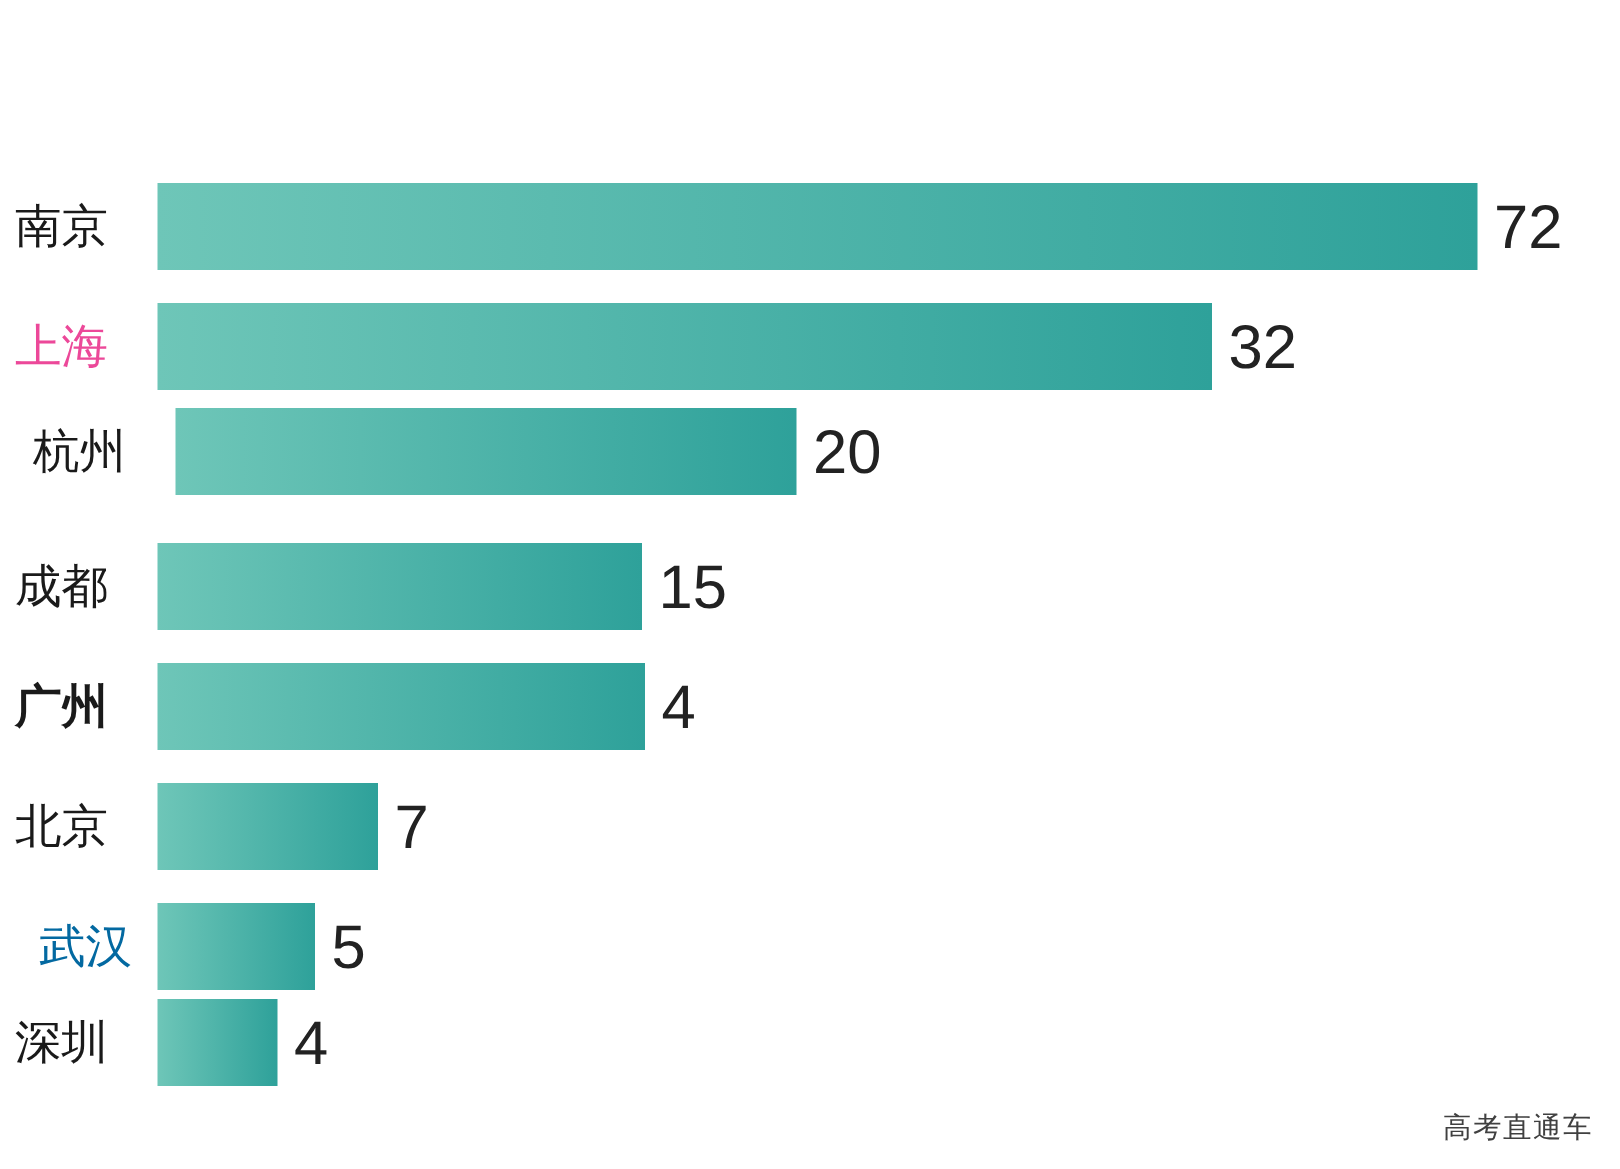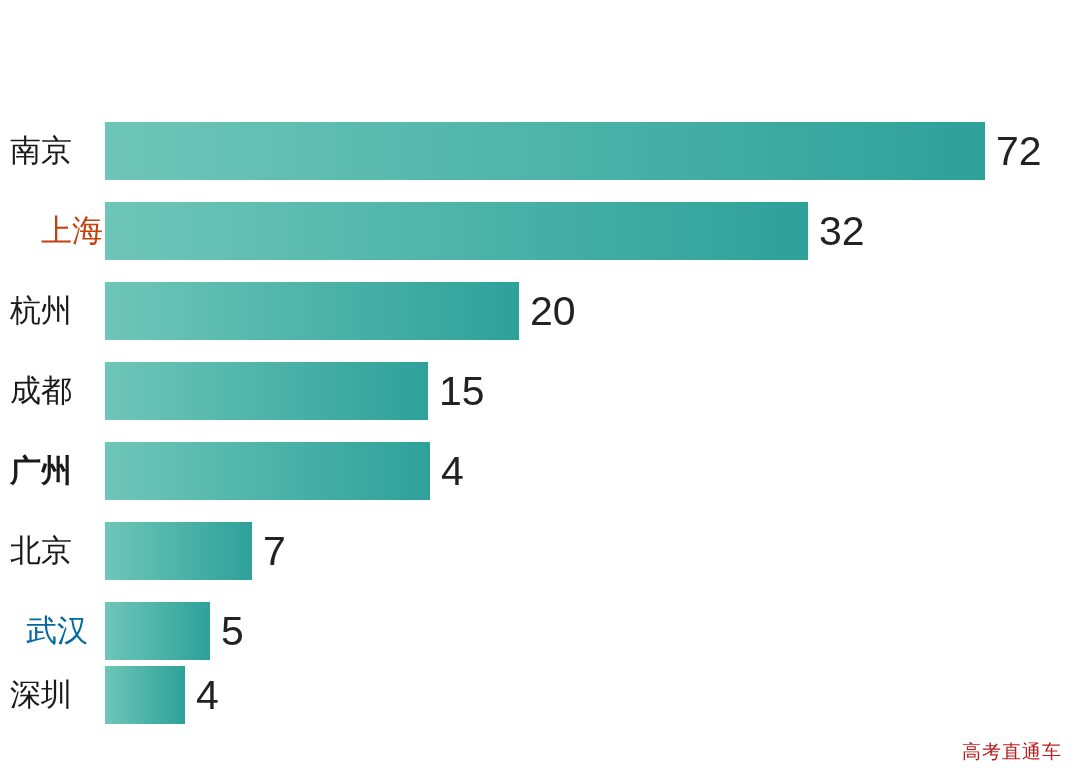--- a/index.html
+++ b/index.html
@@ -87,27 +87,27 @@
 
 <div id="chart-root">
     <div class="bar-row" style="top: 122px;">
       <div class="cat-label" style="color: rgb(26, 26, 26);">南京</div>
       <div class="bar-track">
         <div class="bar-fill" style="width: 880px; background-image: linear-gradient(to right, rgb(110, 198, 184) 0%, rgb(46, 161, 154) 100%);"></div>
         <div class="bar-value" style="left: 880px; color: rgb(34, 34, 34);">72</div>
       </div>
     </div>
     <div class="bar-row" style="top: 202px;">
-      <div class="cat-label" style="color: #c2410c; margin-left: 31px;">上海</div>
+      <div class="cat-label" style="color: #ec4899;">上海</div>
       <div class="bar-track">
         <div class="bar-fill" style="width: 703px; background-image: linear-gradient(to right, rgb(110, 198, 184) 0%, rgb(46, 161, 154) 100%);"></div>
         <div class="bar-value" style="left: 703px; color: rgb(34, 34, 34);">32</div>
       </div>
     </div>
-    <div class="bar-row" style="top: 282px;">
+    <div class="bar-row" style="top: 272px; margin-left: 12px;">
       <div class="cat-label" style="color: rgb(26, 26, 26);">杭州</div>
       <div class="bar-track">
         <div class="bar-fill" style="width: 414px; background-image: linear-gradient(to right, rgb(110, 198, 184) 0%, rgb(46, 161, 154) 100%);"></div>
         <div class="bar-value" style="left: 414px; color: rgb(34, 34, 34);">20</div>
       </div>
     </div>
     <div class="bar-row" style="top: 362px; padding-left: 48px;">
       <div class="cat-label" style="color: rgb(26, 26, 26);">成都</div>
       <div class="bar-track">
         <div class="bar-fill" style="width: 323px; background-image: linear-gradient(to right, rgb(110, 198, 184) 0%, rgb(46, 161, 154) 100%);"></div>
@@ -137,13 +137,13 @@
     </div>
     <div class="bar-row" style="top: 666px; text-decoration: underline;">
       <div class="cat-label" style="color: rgb(26, 26, 26);">深圳</div>
       <div class="bar-track">
         <div class="bar-fill" style="width: 80px; background-image: linear-gradient(to right, rgb(110, 198, 184) 0%, rgb(46, 161, 154) 100%);"></div>
         <div class="bar-value" style="left: 80px; color: rgb(34, 34, 34);">4</div>
       </div>
     </div>
   </div>
 
-<div id="watermark" style="color: #b91c1c;">高考直通车</div>
+<div id="watermark" style="color: #404040;">高考直通车</div>
 
 </body></html>

